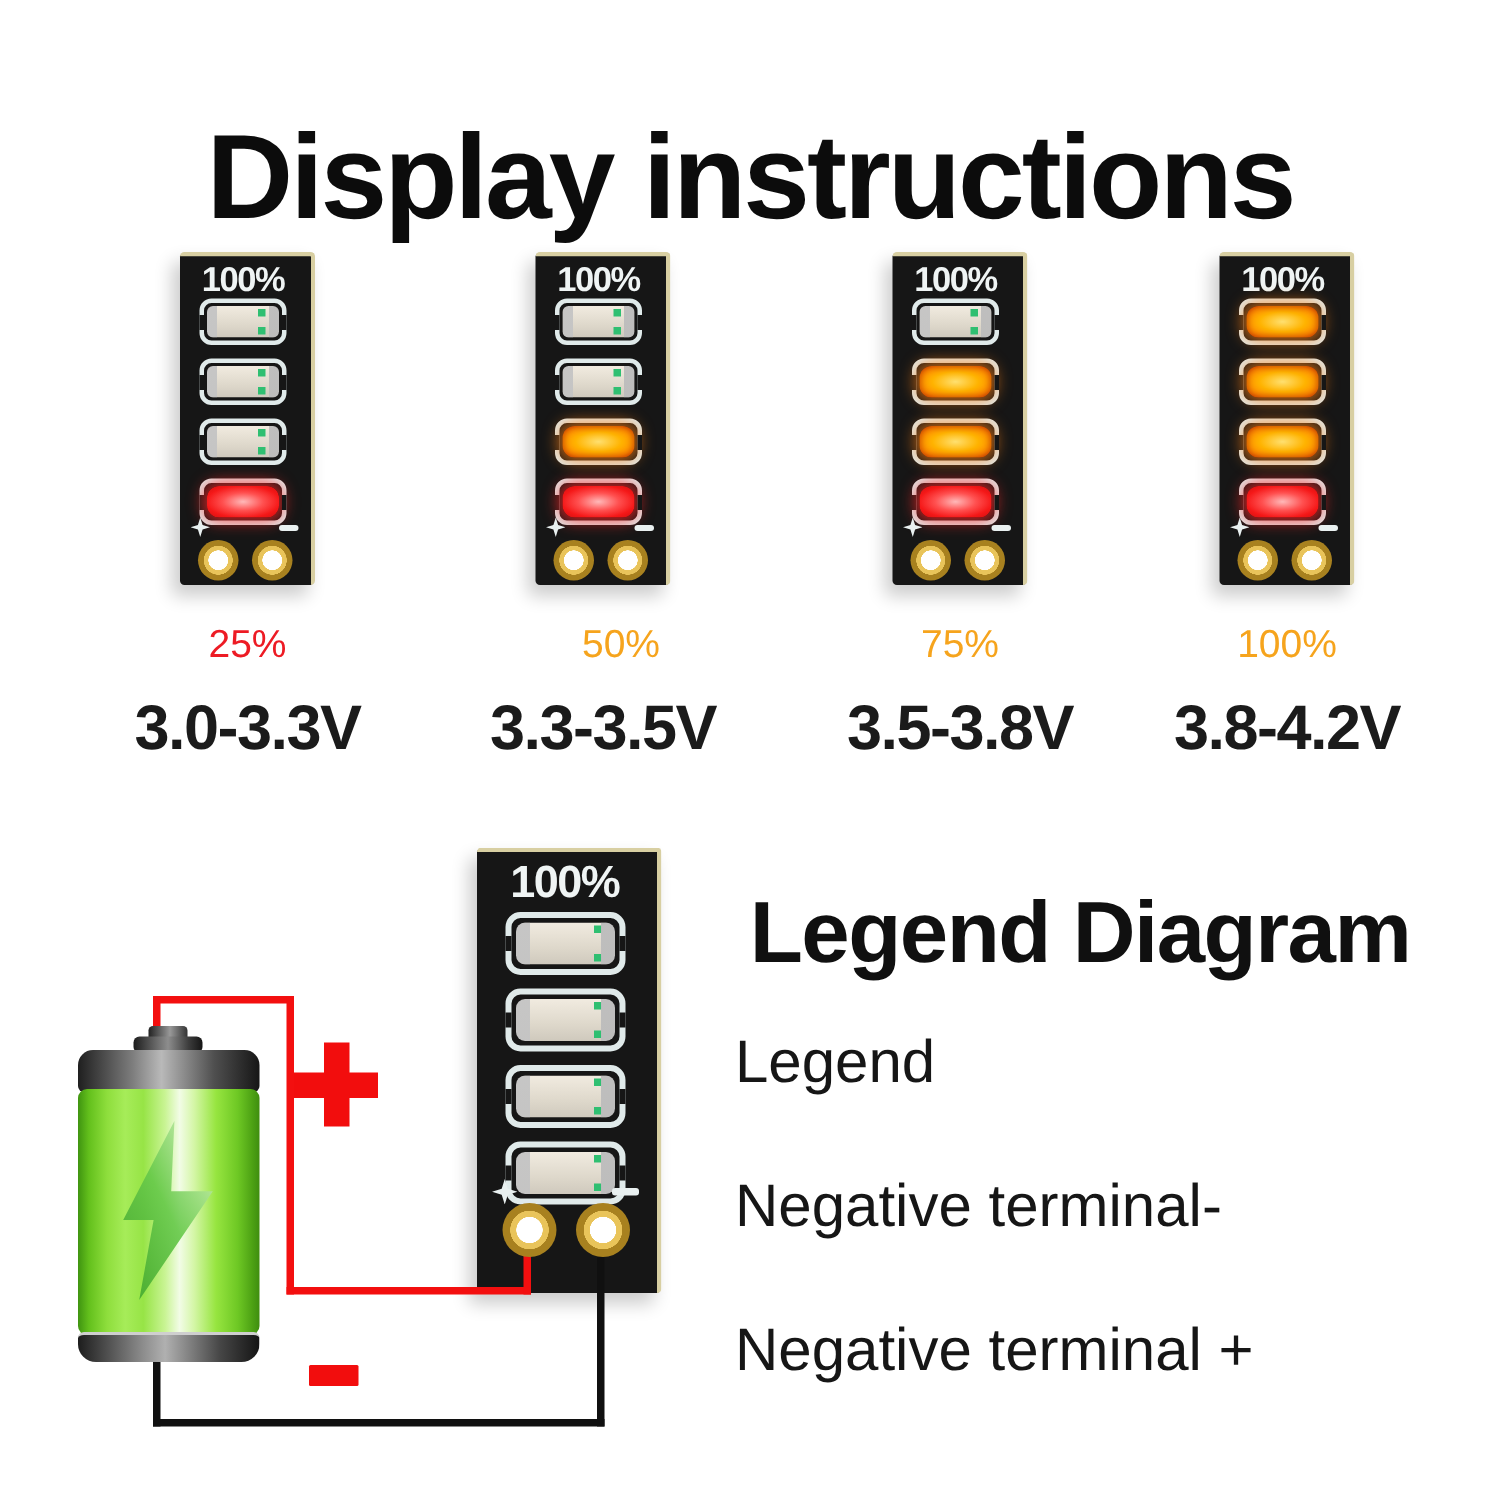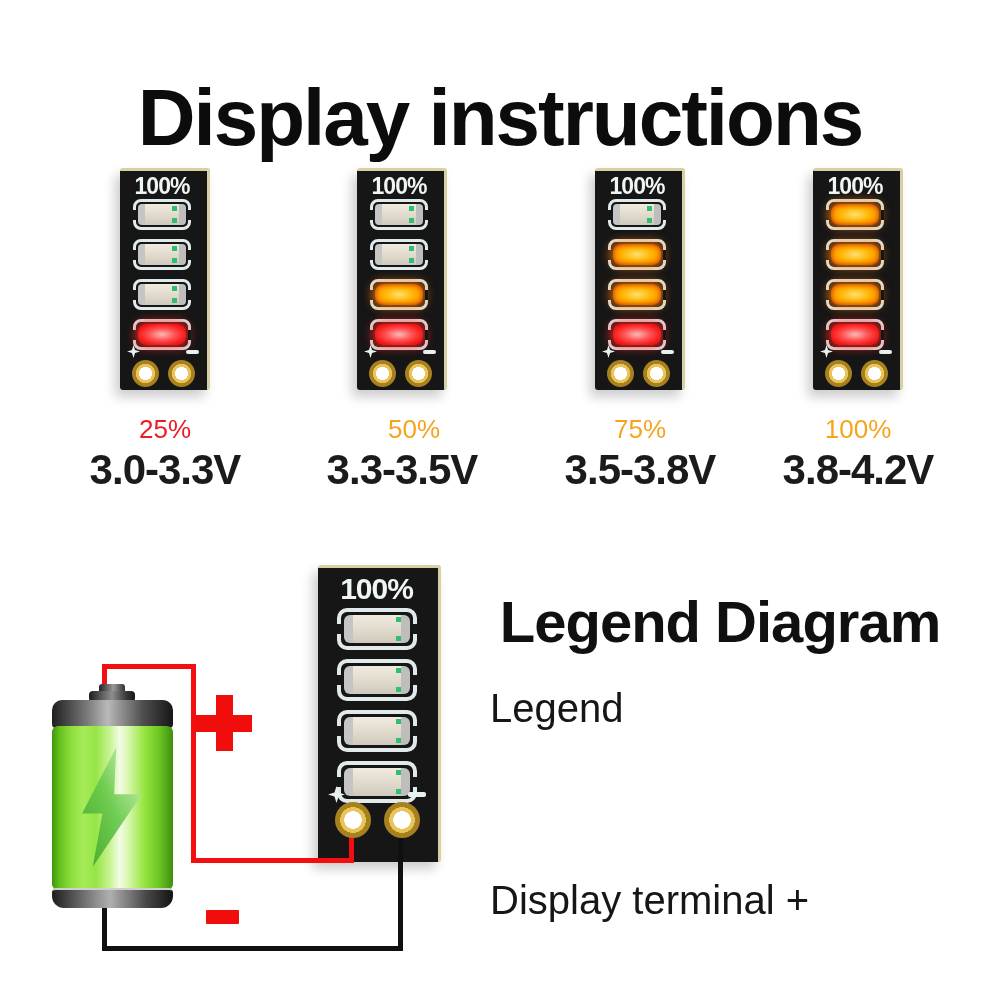--- a/index.html
+++ b/index.html
@@ -13,21 +13,21 @@
     font-size:58px;font-weight:bold;letter-spacing:-1px;color:#101010;}
   .legend-line{position:absolute;left:490px;font-size:40px;color:#161616;}
   .legend-title{top:686px;}
   .legend-neg{top:782px;}
   .legend-pos{top:878px;}
 
   
   .board-col{position:absolute;top:168px;width:180px;display:flex;flex-direction:column;align-items:center;}
   .col-1{left:75px;} .col-2{left:312px;} .col-3{left:550px;} .col-4{left:768px;}
   .pct{margin-top:26px;font-size:26px;font-weight:normal;line-height:1.05;}
-  .volt{margin-top:3px;font-size:42px;font-weight:bold;letter-spacing:-1px;color:#1b1b1b;}
+  .volt{margin-top:18px;font-size:42px;font-weight:bold;letter-spacing:-1px;color:#1b1b1b;}
 
   
   .pcb{position:relative;background:#161616;border-top:3px solid #d8cfa2;border-right:3px solid #d8cfa2;
     border-radius:3px;box-shadow:-5px 7px 12px rgba(0,0,0,.20);box-sizing:border-box;}
   .pcb.small{width:90px;height:222px;}
   .pcb.large{position:absolute;left:318px;top:565px;width:123px;height:297px;}
   .pcb-label{position:absolute;top:2px;left:0;right:3px;text-align:center;color:#eff4f4;
     font-weight:bold;font-size:23px;letter-spacing:-1px;}
   .pcb.large .pcb-label{font-size:30px;top:4px;}
   .slots{position:absolute;left:0;right:3px;display:flex;flex-direction:column;align-items:center;}
@@ -251,15 +251,16 @@
   <div class="wire red" style="left:349px;top:818px;width:5px;height:45px;"></div>
   <div class="wire black" style="left:102px;top:903px;width:5px;height:48px;"></div>
   <div class="wire black" style="left:102px;top:946px;width:301px;height:5px;"></div>
   <div class="wire black" style="left:398px;top:820px;width:5px;height:131px;"></div>
 
   <div class="sym-plus"></div>
   <div class="sym-minus"></div>
 
   <div class="wiring-title">Legend Diagram</div>
   <div class="legend-line legend-title">Legend</div>
-  <div class="legend-line legend-pos">Display terminal +</div>
+  <div class="legend-line legend-neg">Negative terminal-</div>
+  <div class="legend-line legend-pos">Negative terminal +</div>
 
 </div>
 
 </body></html>

